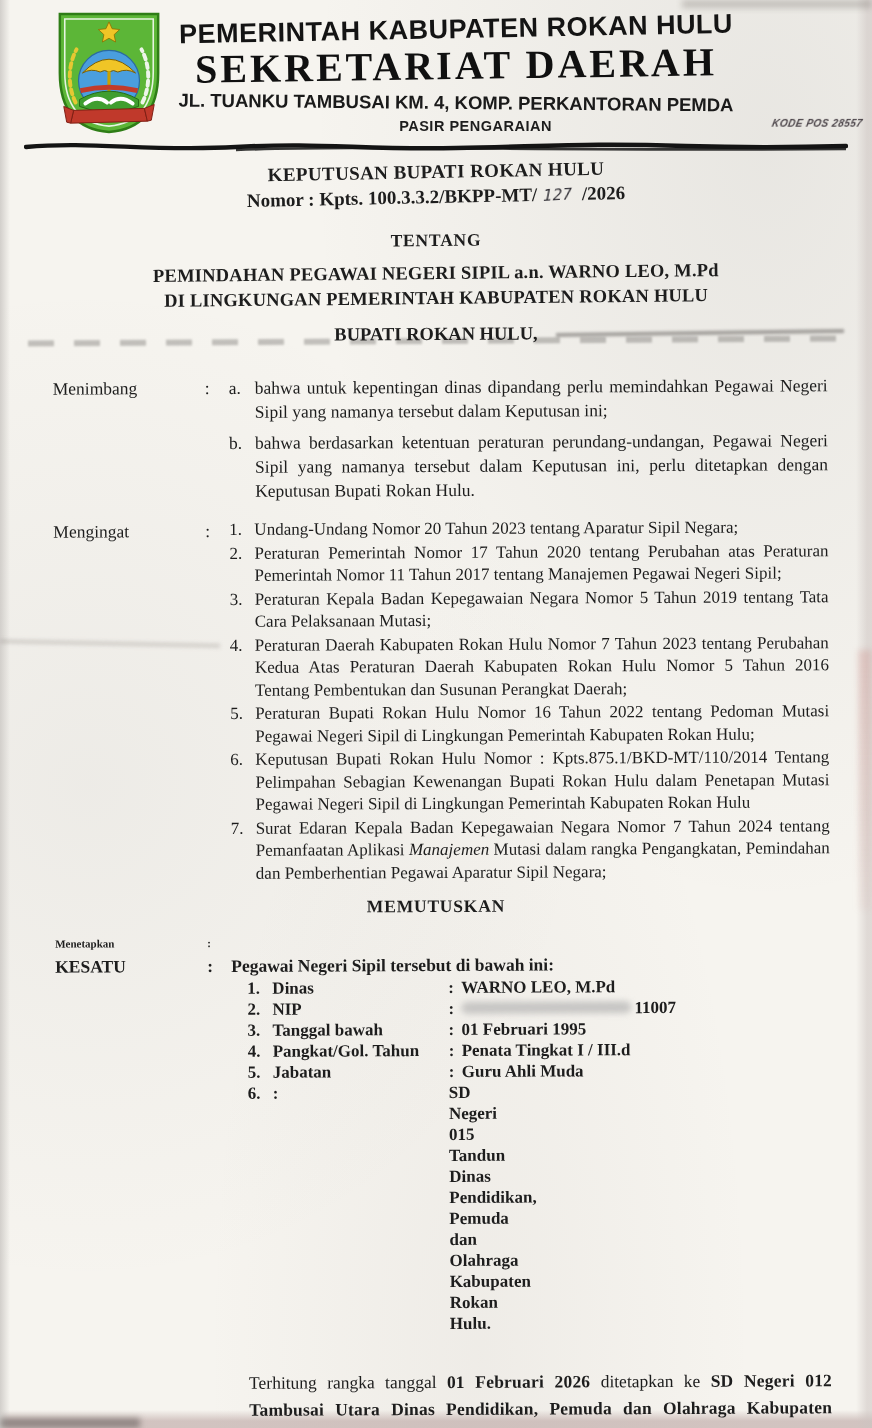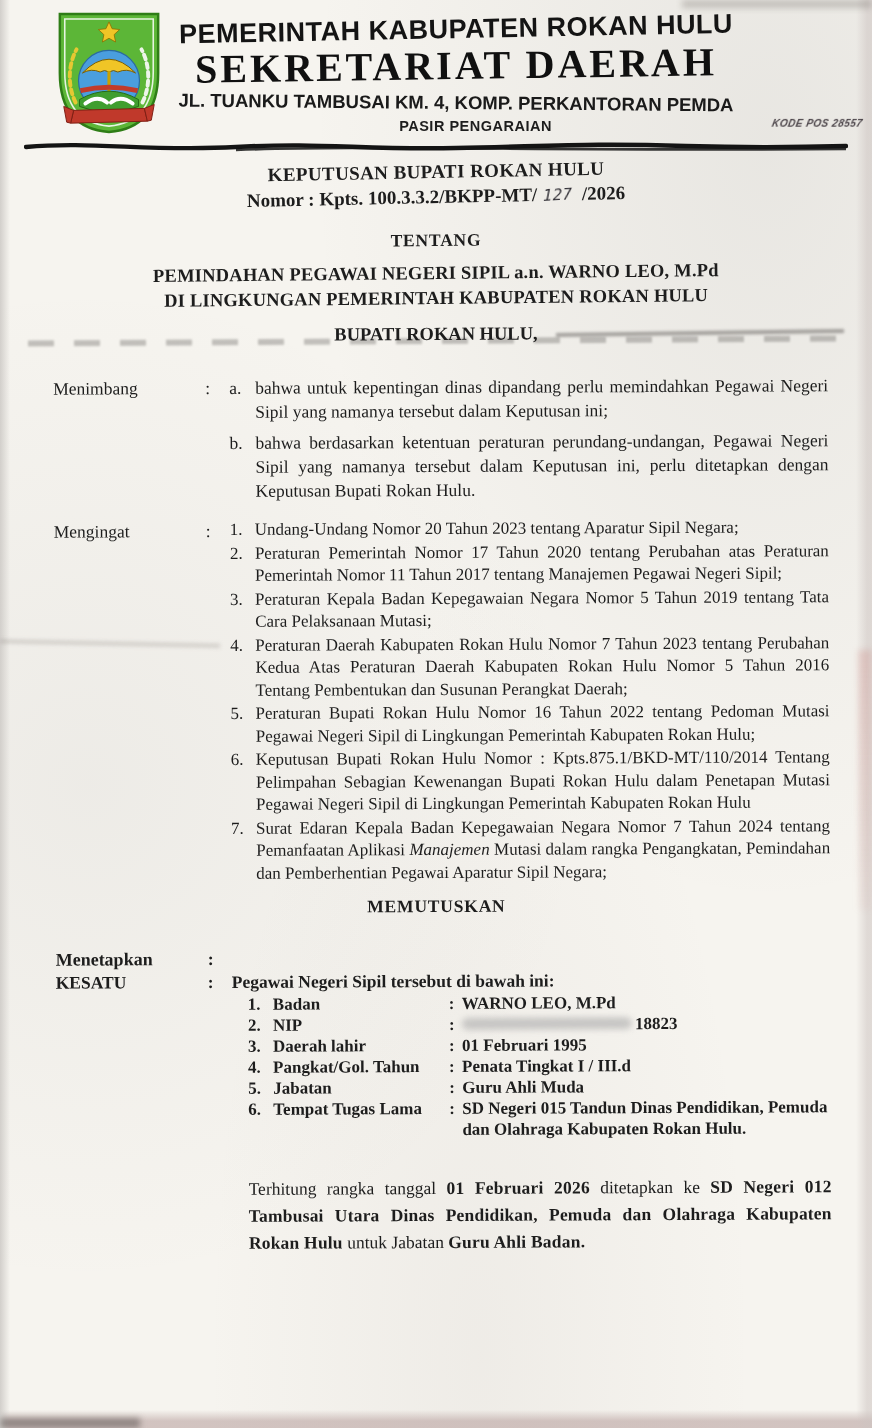--- a/index.html
+++ b/index.html
@@ -43,21 +43,21 @@
   .row-colon{font-size:17.5px;line-height:24px;}
   .consider{margin-top:29px;}
   .consider .item{display:grid;grid-template-columns:26px 1fr;margin-bottom:7px;}
   .consider .item-marker,.consider .item-text{font-size:17.5px;line-height:24px;}
   .item-text{text-align:justify;}
   .recall{margin-top:9px;}
   .recall .item{display:grid;grid-template-columns:25px 1fr;margin-bottom:1px;}
   .recall .item-marker,.recall .item-text{font-size:17px;line-height:22.5px;}
   .memutuskan{font-weight:700;font-size:17.5px;letter-spacing:.8px;text-align:center;margin-top:9px;line-height:24px;}
   .menetapkan{margin-top:13px;}
-  .menetapkan .row-label,.menetapkan .row-colon{font-weight:700;font-size:18px;line-height:22px;margin-top:16px;}
+  .menetapkan .row-label,.menetapkan .row-colon{font-weight:700;font-size:11px;line-height:22px;}
   .kesatu{margin-top:1px;}
   .kesatu .row-label,.kesatu .row-colon{font-weight:700;font-size:17.5px;line-height:22px;}
   .kesatu-intro{font-weight:700;font-size:17.5px;line-height:22px;}
   .details{margin-left:16px;margin-top:1px;}
   .drow{display:grid;grid-template-columns:25px 176px 13px 1fr;}
   .drow>div{font-weight:700;font-size:17px;line-height:21px;}
   .d-value{text-align:left;}
   .redact{display:inline-block;width:170px;height:12px;background:#c7c6c4;border-radius:8px;filter:blur(3px);vertical-align:baseline;margin-right:3px;}
   .closing{margin-top:35px;margin-left:16px;font-size:17.5px;line-height:27px;text-align:justify;}
   .closing b{letter-spacing:.2px;}
@@ -182,51 +182,50 @@
 
     <div class="row kesatu">
       <div class="row-label">KESATU</div>
       <div class="row-colon">:</div>
       <div>
         <div class="kesatu-intro">Pegawai Negeri Sipil tersebut di bawah ini:</div>
 
         <div class="details">
           <div class="drow">
             <div>1.</div>
-            <div>Badan</div>
+            <div>Dinas</div>
             <div>:</div>
             <div class="d-value">WARNO LEO, M.Pd</div>
           </div>
           <div class="drow">
             <div>2.</div>
             <div>NIP</div>
             <div>:</div>
-            <div class="d-value"><span class="redact"></span><span>18823</span></div>
+            <div class="d-value"><span class="redact"></span><span>11007</span></div>
           </div>
           <div class="drow">
             <div>3.</div>
-            <div>Daerah lahir</div>
+            <div>Tanggal bawah</div>
             <div>:</div>
             <div class="d-value">01 Februari 1995</div>
           </div>
           <div class="drow">
             <div>4.</div>
             <div>Pangkat/Gol. Tahun</div>
             <div>:</div>
             <div class="d-value">Penata Tingkat I / III.d</div>
           </div>
           <div class="drow">
             <div>5.</div>
             <div>Jabatan</div>
             <div>:</div>
             <div class="d-value">Guru Ahli Muda</div>
           </div>
           <div class="drow">
             <div>6.</div>
-            <div>Tempat Tugas Lama</div>
             <div>:</div>
             <div class="d-value">SD Negeri 015 Tandun Dinas Pendidikan, Pemuda dan Olahraga Kabupaten Rokan Hulu.</div>
           </div>
         </div>
 
         <div class="closing"><span>Terhitung rangka tanggal </span><b>01 Februari 2026</b><span> ditetapkan ke </span><b>SD Negeri 012 Tambusai Utara Dinas Pendidikan, Pemuda dan Olahraga Kabupaten Rokan Hulu</b><span> untuk Jabatan </span><b>Guru Ahli Badan.</b></div>
       </div>
     </div>
   </div>
 

